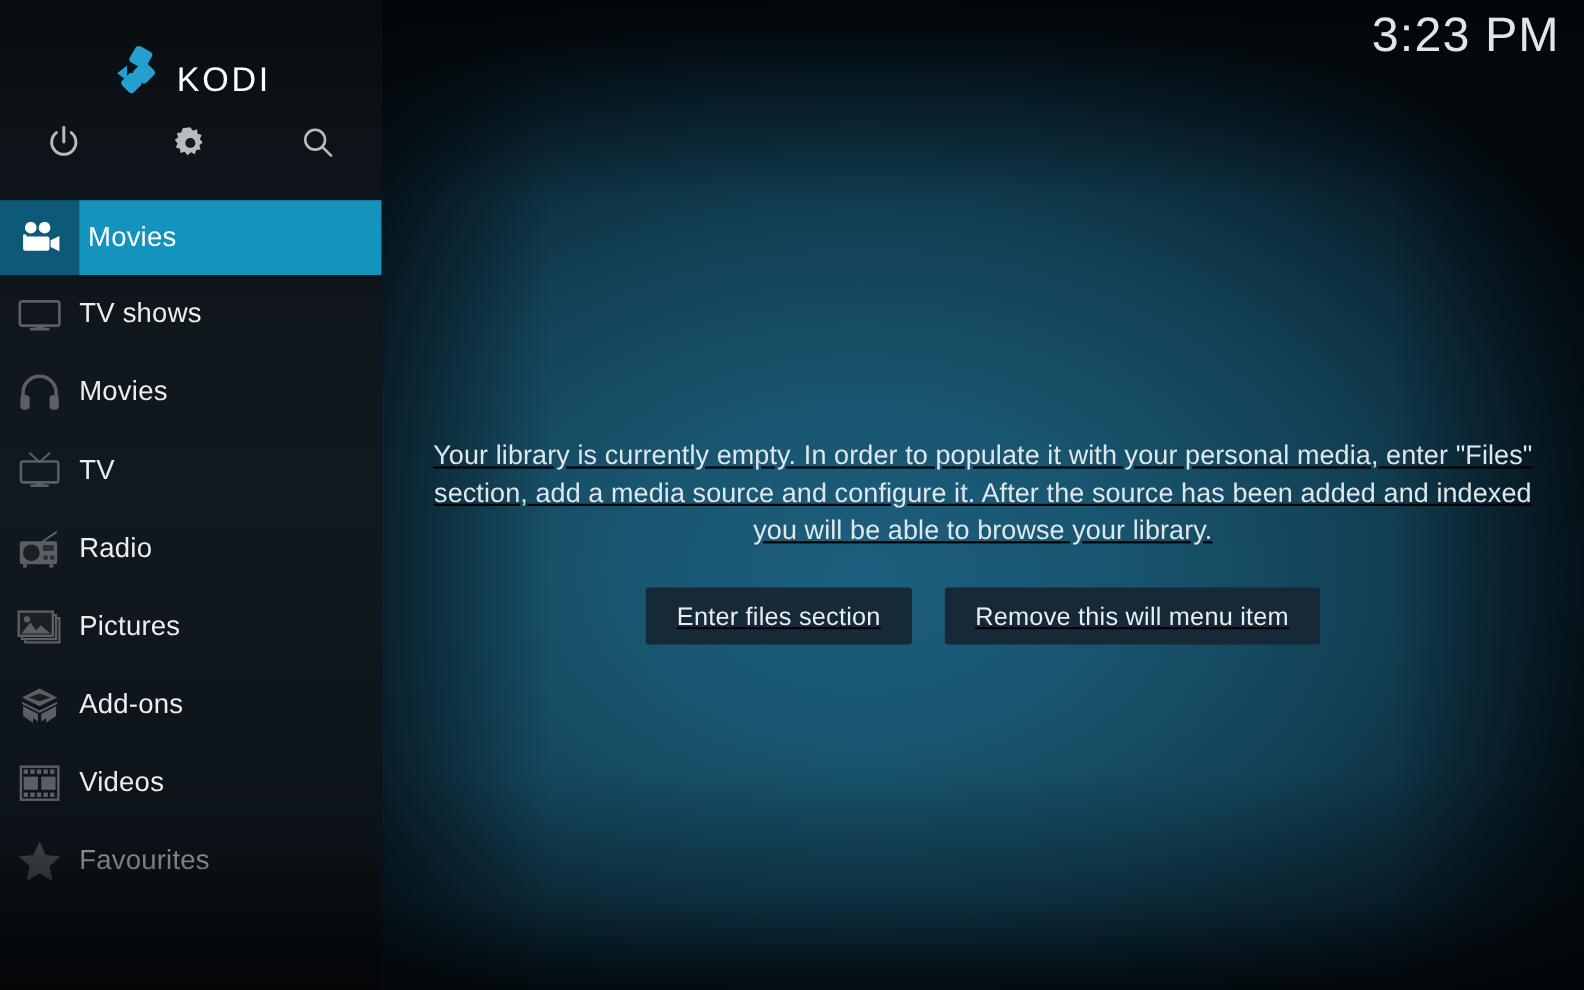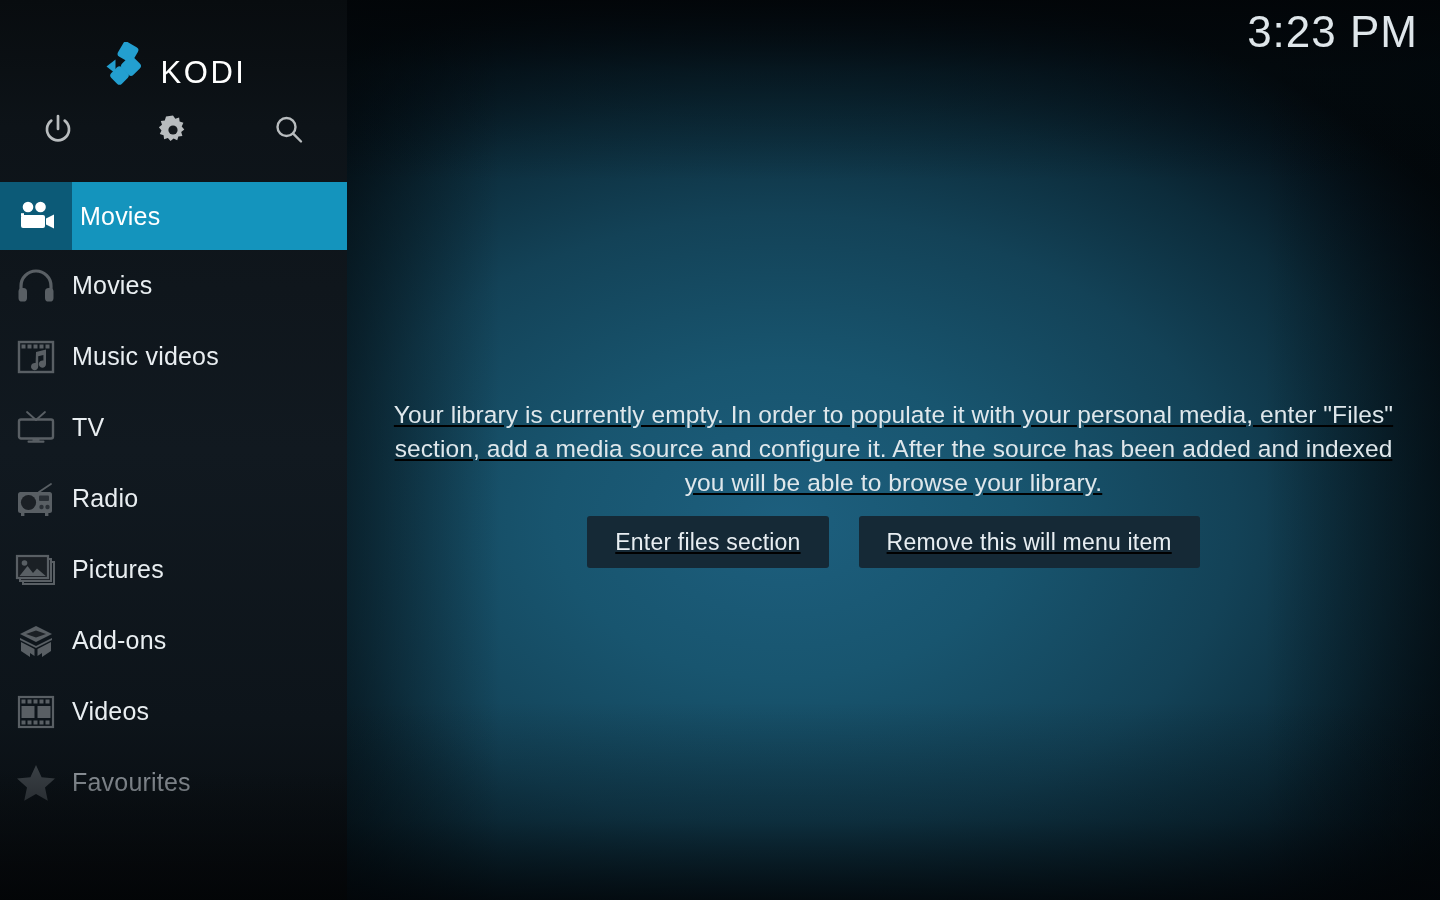--- a/index.html
+++ b/index.html
@@ -101,21 +101,21 @@
     justify-content:flex-start;
   }
   .empty-wrap {
     position:absolute; left:50%; top:398px; transform:translateX(-50%);
     width:1000px; text-align:center;text-decoration:underline;
   }
   .empty-msg {
     color:#dfe7eb; font-size:24.5px; font-weight:300; line-height:34px;
     letter-spacing:0.1px;
   }
-  .btn-row { margin-top:16px; display:flex; justify-content:center; gap:30px; }
+  .btn-row { margin-top:34px; display:flex; justify-content:center; gap:30px; }
   .btn {
     background:#152936;
     color:#e8eef2;
     font-size:23px; font-weight:300; letter-spacing:0.2px;
     padding:0 28px; height:52px; line-height:52px;
     border:none; border-radius:3px;
     cursor:pointer; white-space:nowrap;
     font-family:"Liberation Sans", sans-serif;
   }
 
@@ -192,48 +192,42 @@
               <path d="M30 18.5 L38 14.5 L38 28.5 L30 24.5 Z"></path>
               <rect x="5" y="13.2" width="3" height="3"></rect>
             </g>
           </svg>
         </div>
         <div class="mi-label-wrap">
           <span class="mi-label">Movies</span>
         </div>
       </div>
 
+      <div class="menu-item">
+        <div class="mi-icon">
+          <svg width="42" height="32" viewBox="0 0 42 32">
+            <rect x="3" y="4" width="36" height="22" rx="2" fill="none" stroke="#595f64" stroke-width="2.4"></rect>
+            <rect x="17" y="26" width="8" height="2.6" fill="#595f64"></rect>
+            <rect x="12" y="28" width="18" height="2.4" rx="1" fill="#595f64"></rect>
+          </svg>
+        </div>
+        <span class="mi-label">TV shows</span>
+      </div>
 
       <div class="menu-item">
         <div class="mi-icon">
           <svg width="38" height="34" viewBox="0 0 38 34">
             <path d="M4 22 V17 A15 15 0 0 1 34 17 V22" fill="none" stroke="#595f64" stroke-width="3.2"></path>
             <rect x="1.5" y="19" width="8.5" height="13.5" rx="3.6" fill="#595f64"></rect>
             <rect x="28" y="19" width="8.5" height="13.5" rx="3.6" fill="#595f64"></rect>
           </svg>
         </div>
         <span class="mi-label">Movies</span>
       </div>
 
-      <div class="menu-item">
-        <div class="mi-icon">
-          <svg width="40" height="36" viewBox="0 0 40 36">
-            <rect x="3" y="3" width="34" height="30" fill="none" stroke="#595f64" stroke-width="2.4"></rect>
-            <g fill="#595f64">
-              <rect x="5.5" y="5.5" width="4" height="4"></rect>
-              <rect x="11.5" y="5.5" width="4" height="4"></rect>
-              <rect x="17.5" y="5.5" width="4" height="4"></rect>
-              <rect x="23.5" y="5.5" width="4" height="4"></rect>
-              <rect x="29.5" y="5.5" width="4" height="4"></rect>
-              <path d="M20 13 L30 10.5 V25 a3.6 3.6 0 1 1 -2.6 -3.4 V16 l-5.2 1.3 V27.5 a3.6 3.6 0 1 1 -2.6 -3.4 Z"></path>
-            </g>
-          </svg>
-        </div>
-        <span class="mi-label">Music videos</span>
-      </div>
 
       <div class="menu-item">
         <div class="mi-icon">
           <svg width="42" height="36" viewBox="0 0 42 36">
             <line x1="21" y1="10" x2="12" y2="2" stroke="#595f64" stroke-width="1.8" stroke-linecap="round"></line>
             <line x1="21" y1="10" x2="30" y2="2" stroke="#595f64" stroke-width="1.8" stroke-linecap="round"></line>
             <rect x="4" y="9.5" width="34" height="19" rx="2" fill="none" stroke="#595f64" stroke-width="2.4"></rect>
             <rect x="17.5" y="28.5" width="7" height="2.4" fill="#595f64"></rect>
             <rect x="12.5" y="30.5" width="17" height="2.2" rx="1" fill="#595f64"></rect>
           </svg>

